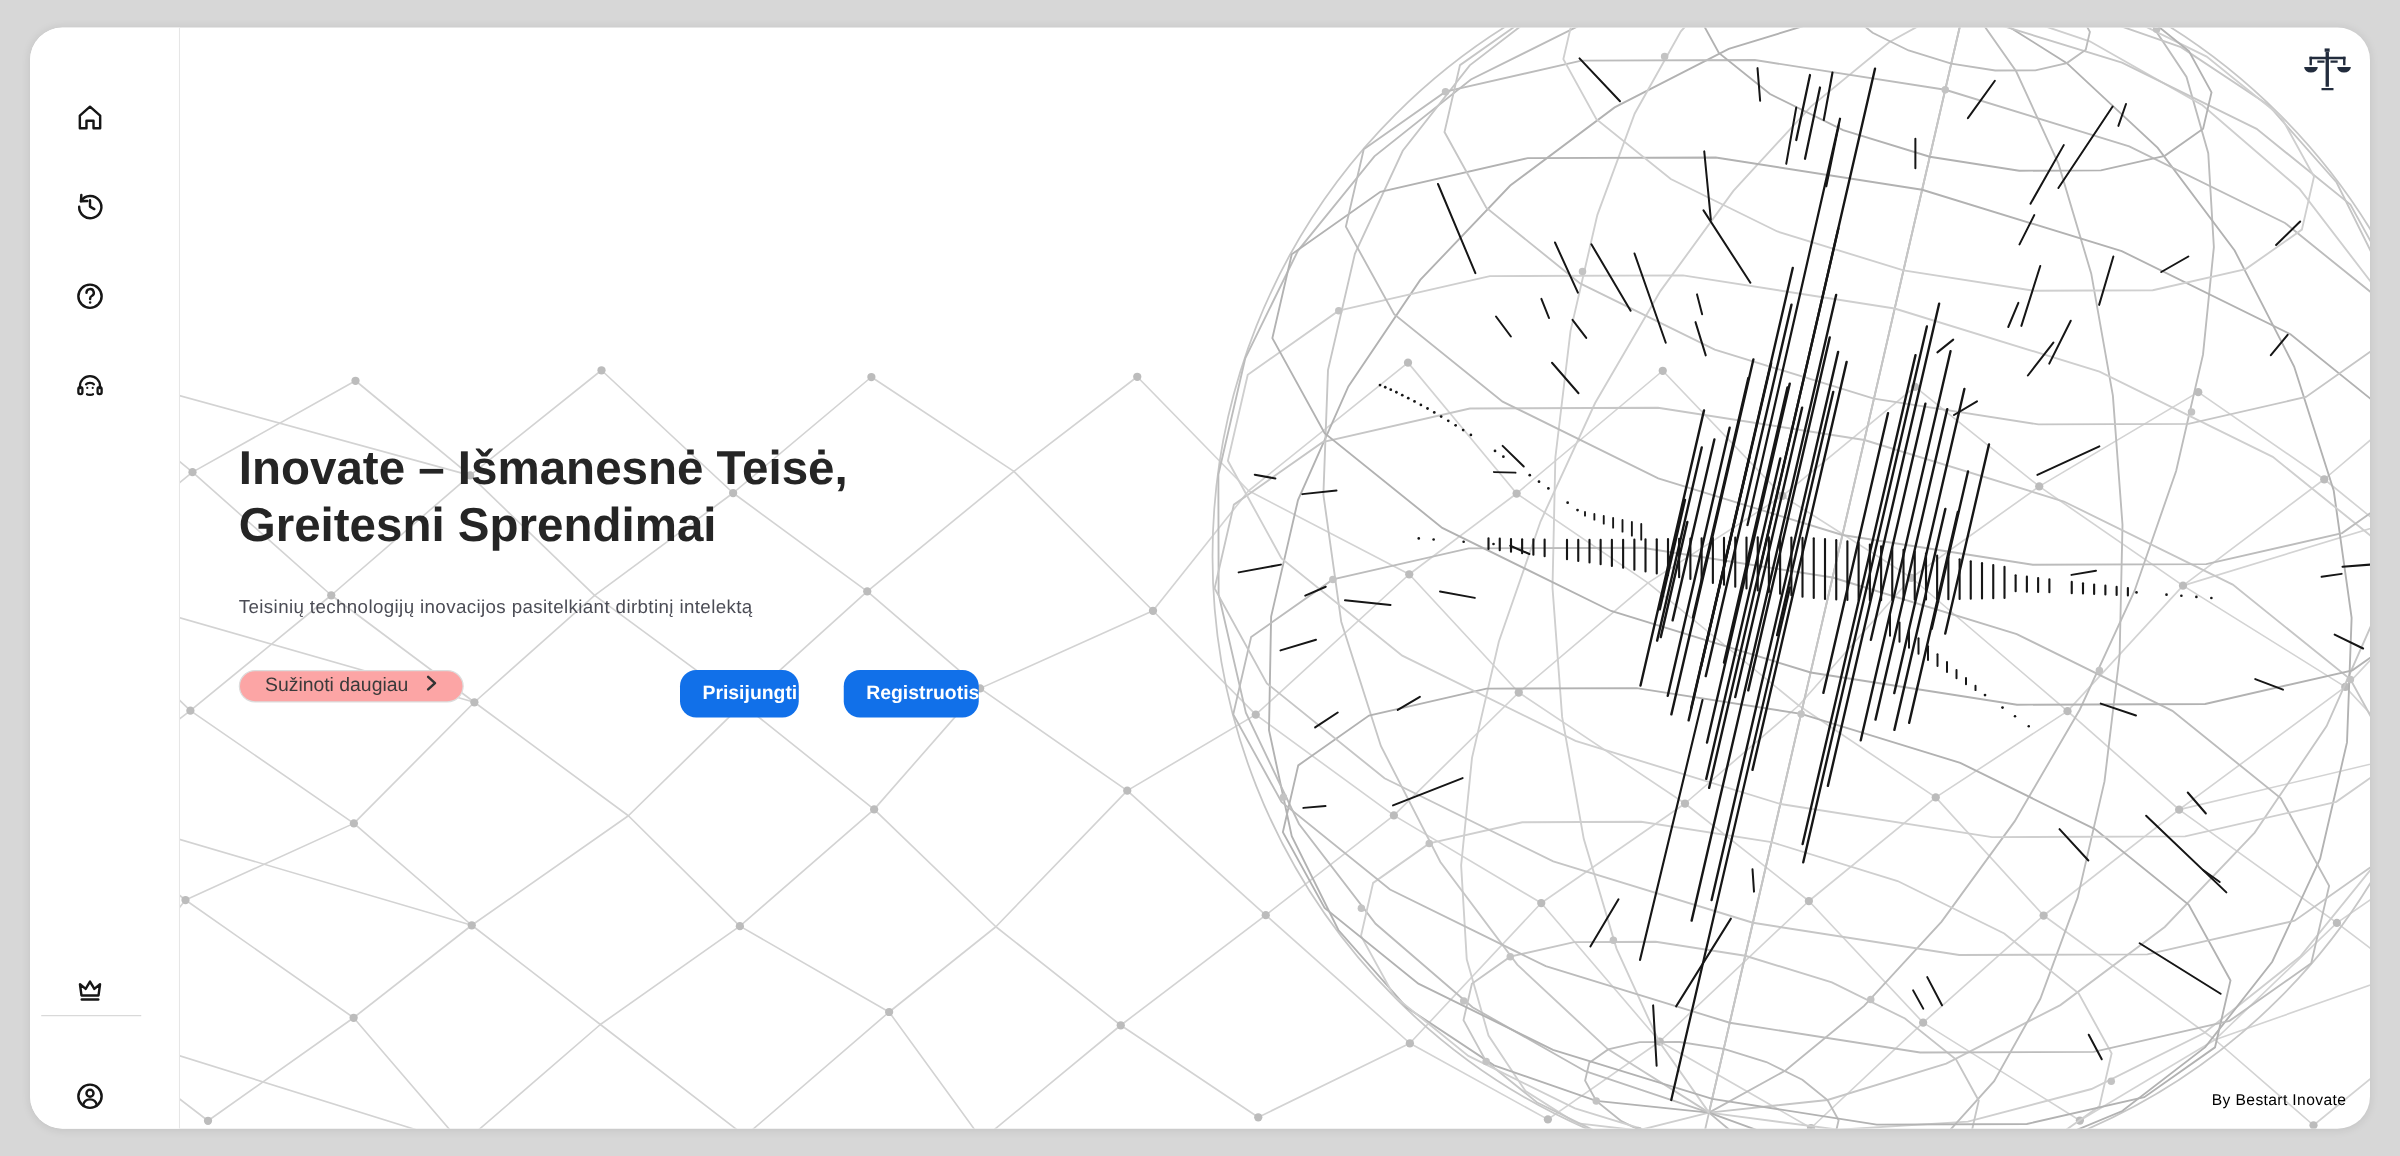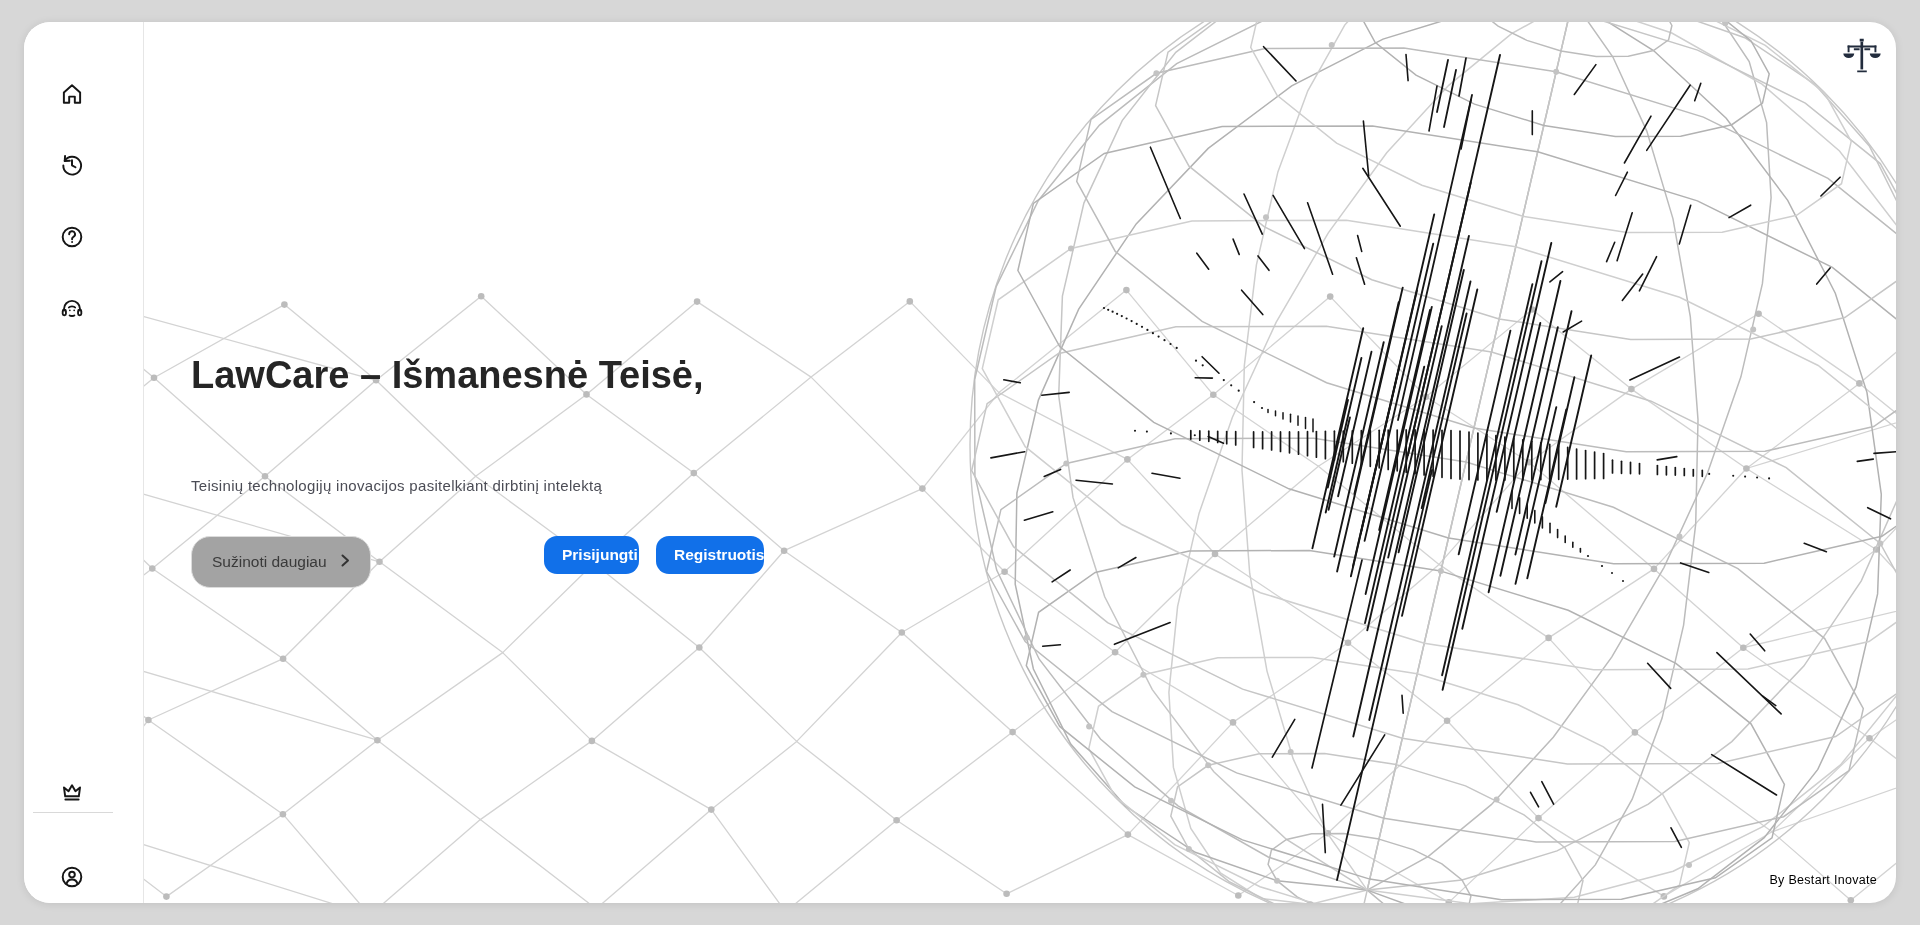--- a/index.html
+++ b/index.html
@@ -32,32 +32,32 @@
   .hero h1{
     position:absolute;left:0;top:330px;margin:0;width:640px;
     font-size:38px;line-height:46px;font-weight:700;color:#252525;letter-spacing:0px;
   }
   .hero .subtitle{
     position:absolute;left:0;top:455px;margin:0;width:700px;
     font-size:15px;color:#4b4c55;letter-spacing:.3px;font-weight:400;
   }
   .cta{position:absolute;left:0;top:514px;width:600px;height:40px;}
   .pill-btn{
-    position:absolute;left:0;top:0;height:52px;padding:0 20px;border-radius:19px;
-    background:#a3a3a3;border:1px solid #dcdcdc;color:#3a3a3a;font-size:15.5px;
+    position:absolute;left:0;top:0;height:26px;padding:0 20px;border-radius:19px;
+    background:#fca5a5;border:1px solid #dcdcdc;color:#3a3a3a;font-size:15.5px;
     font-family:"Liberation Sans", sans-serif;display:inline-flex;align-items:center;gap:14px;
     cursor:pointer;
   }
   .blue-btn{
     position:absolute;top:0;height:38px;border:none;border-radius:13px;
     color:#ffffff;font-weight:700;font-size:15.5px;padding:0 18px;cursor:pointer;
     font-family:"Liberation Sans", sans-serif;
   }
   #login-btn{left:353px;width:95px;}
-  #register-btn{left:465px;width:108px;text-align:right;}
+  #register-btn{left:484px;width:108px;text-align:right;}
   
   .logo{position:absolute;right:11px;top:11px;width:46px;height:46px;z-index:2;}
   .credit{
     position:absolute;right:19px;bottom:16px;z-index:2;
     font-size:12.5px;color:#000000;letter-spacing:.3px;
   }
 </style>
 </head>
 <body>
 
@@ -598,21 +598,21 @@
         <svg width="26" height="26" viewBox="0 0 24 24" fill="none" stroke="#161616" stroke-width="1.8" stroke-linecap="round">
           <circle cx="12" cy="12" r="8.6"></circle>
           <circle cx="12" cy="9.8" r="2.6"></circle>
           <path d="M6.9 18.6 c.6-2.9 2.6-4.3 5.1-4.3 s4.5 1.4 5.1 4.3"></path>
         </svg>
       </span>
     </button>
   </aside>
 
   <main class="hero">
-    <h1><span>LawCare – Išmanesnė Teisė,</span><br></h1>
+    <h1><span>Inovate – Išmanesnė Teisė,</span><br><span>Greitesni Sprendimai</span></h1>
     <p class="subtitle">Teisinių technologijų inovacijos pasitelkiant dirbtinį intelektą</p>
     <div class="cta">
       <button class="pill-btn">
         <span>Sužinoti daugiau</span>
         <span>
           <svg width="9" height="13" viewBox="0 0 9 13" fill="none" stroke="#333" stroke-width="2" stroke-linecap="round" stroke-linejoin="round">
               <path d="M1.5 1.5 L7 6.5 L1.5 11.5"></path>
             </svg>
         </span>
       </button>

